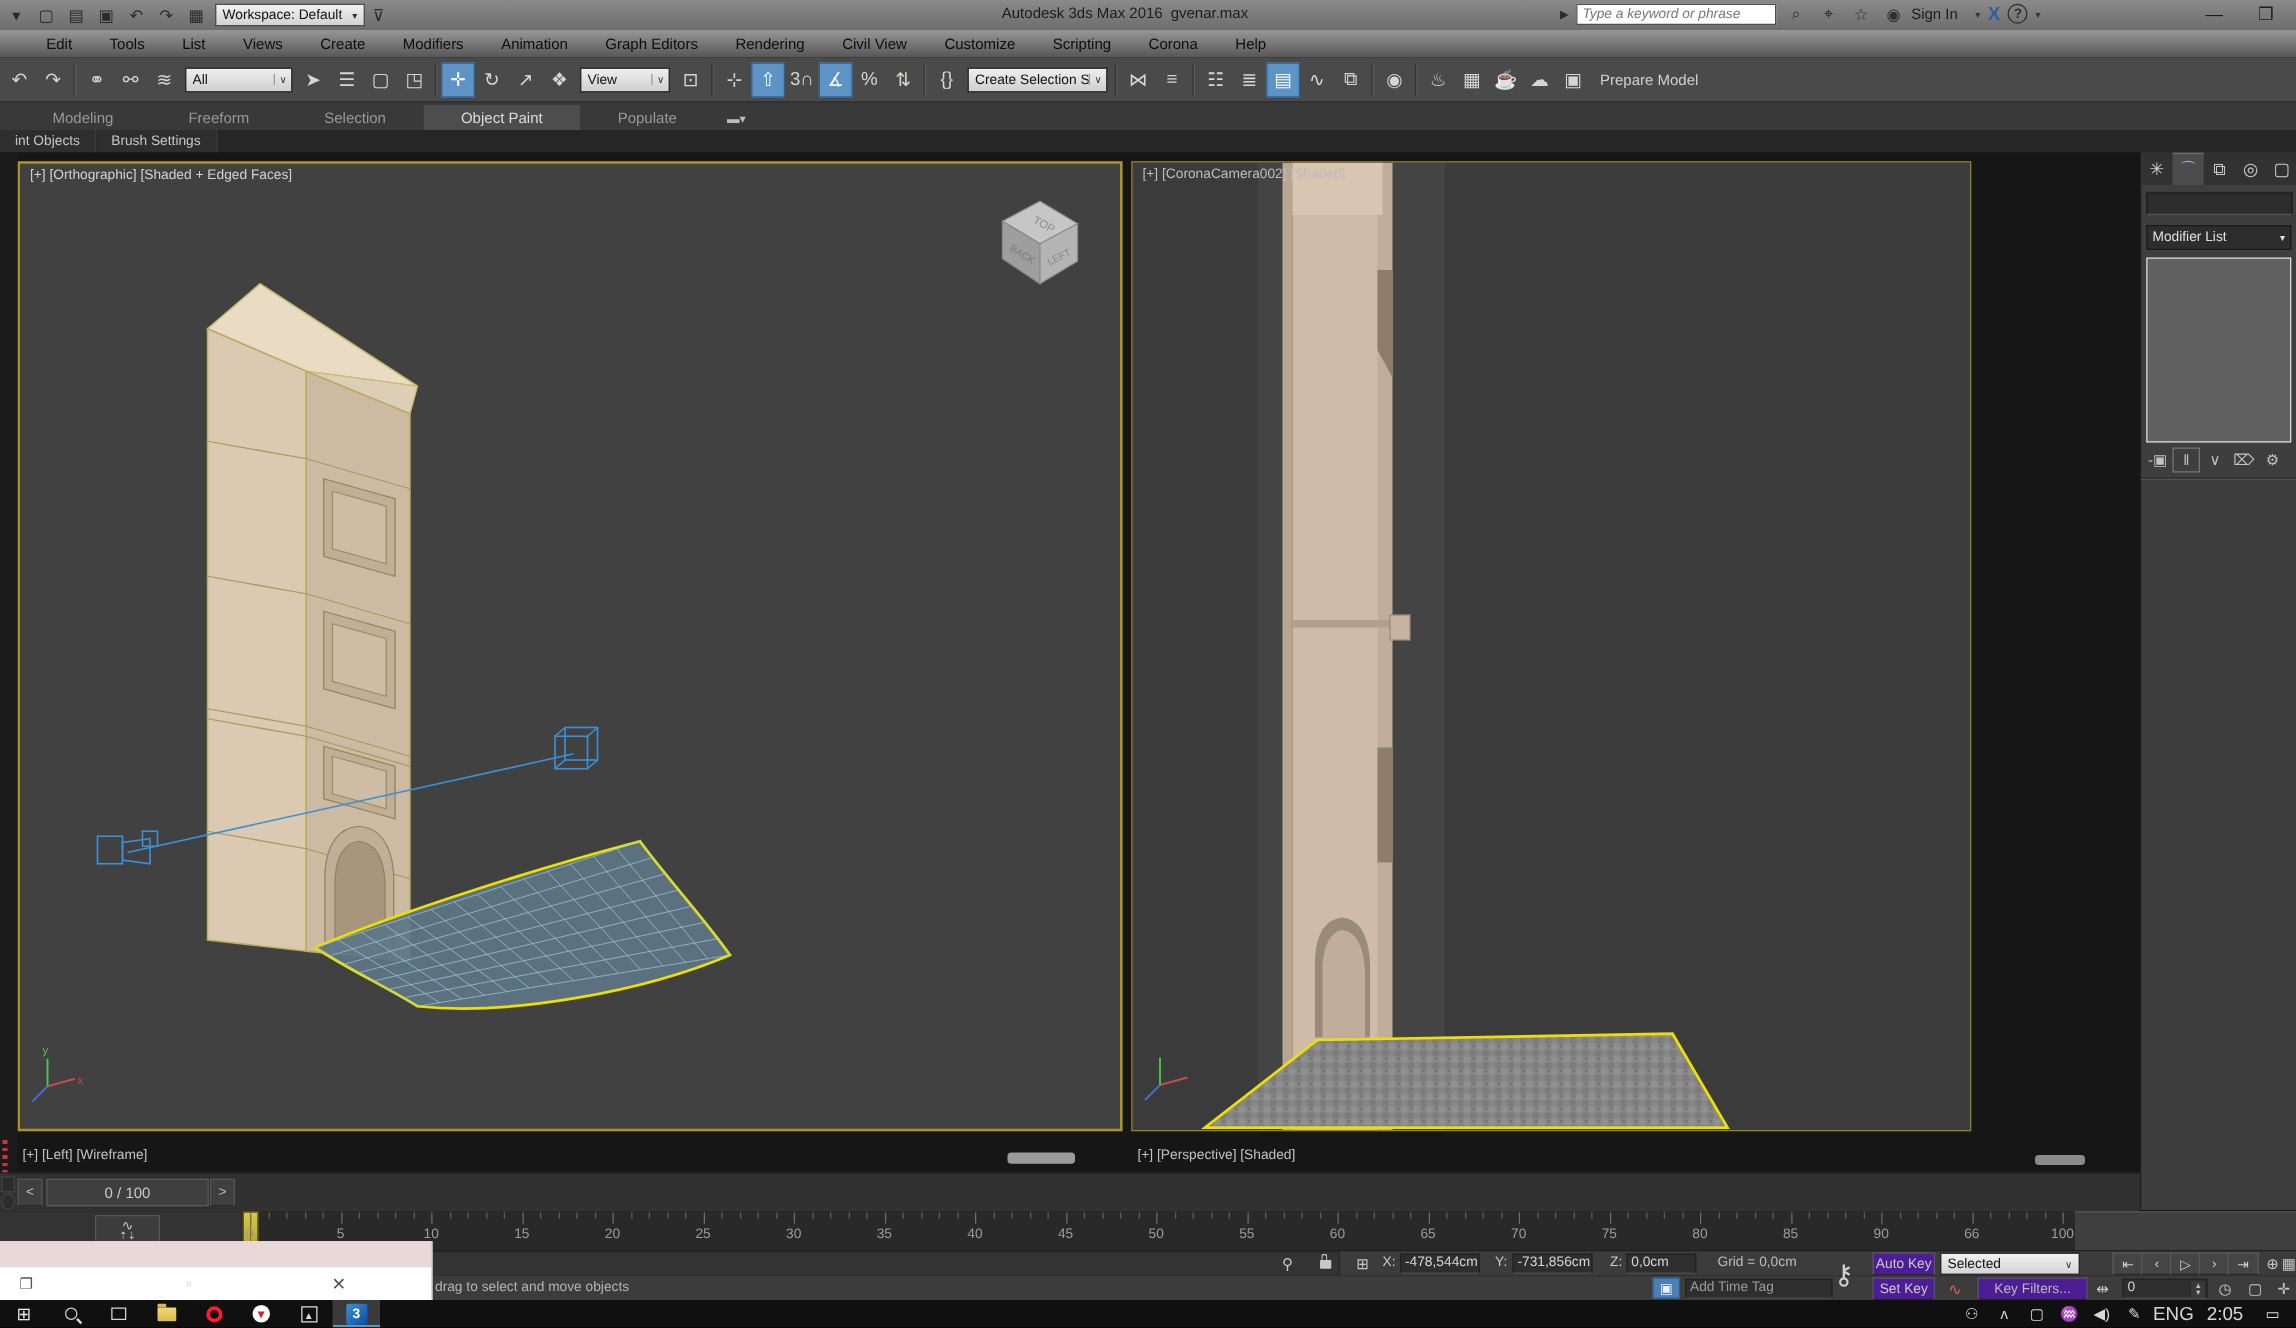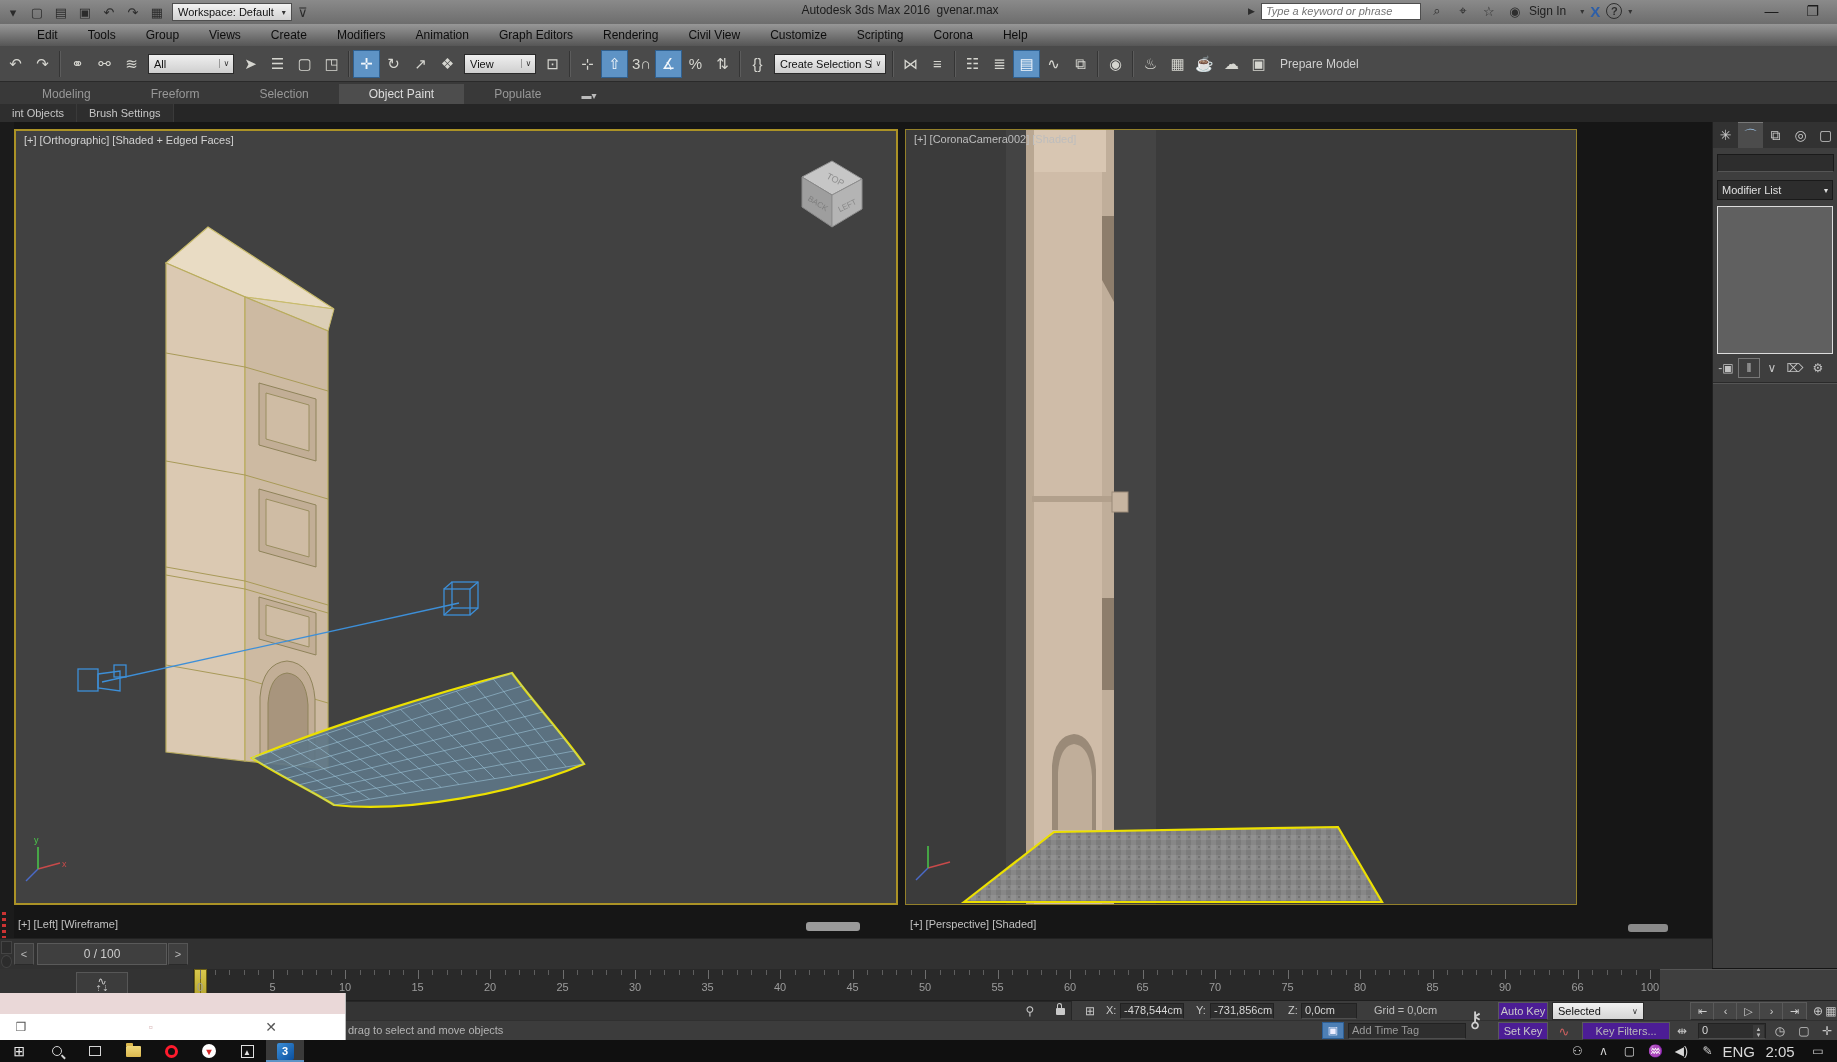--- a/index.html
+++ b/index.html
@@ -220,21 +220,21 @@
     </div>
     <div class="win-controls">
         <div class="win-btn">—</div>
         <div class="win-btn">❐</div>
       </div>
   </div>
 
   <div class="menubar">
       <div class="menu-item">Edit</div>
       <div class="menu-item">Tools</div>
-      <div class="menu-item">Group</div>
+      <div class="menu-item">List</div>
       <div class="menu-item">Views</div>
       <div class="menu-item">Create</div>
       <div class="menu-item">Modifiers</div>
       <div class="menu-item">Animation</div>
       <div class="menu-item">Graph Editors</div>
       <div class="menu-item">Rendering</div>
       <div class="menu-item">Civil View</div>
       <div class="menu-item">Customize</div>
       <div class="menu-item">Scripting</div>
       <div class="menu-item">Corona</div>
@@ -624,21 +624,21 @@
     </span>
     <span class="stat-icon" style="left:1078px;">⊞</span>
     <span class="stat-text" style="left:1106px;">X:</span>
     <div class="stat-field" style="left:1120px; width:64px;">-478,544cm</div>
     <span class="stat-text" style="left:1196px;">Y:</span>
     <div class="stat-field" style="left:1210px; width:64px;">-731,856cm</div>
     <span class="stat-text" style="left:1288px;">Z:</span>
     <div class="stat-field" style="left:1301px; width:56px;">0,0cm</div>
     <span class="stat-text" style="left:1374px; color:#bdbdbd;">Grid = 0,0cm</span>
     <div class="stat-btn" style="left:1498px; width:50px;">Auto Key</div>
-    <div class="light-dd" style="left:1552px; width:92px;">
+    <div class="light-dd" style="left:1552px; width:112px;">
       <span>Selected</span>
       <span class="arr">∨</span>
     </div>
     <div>
         <div class="pb-btn" style="left: 1690px;">⇤</div>
         <div class="pb-btn" style="left: 1713px;">‹</div>
         <div class="pb-btn" style="left: 1736px;">▷</div>
         <div class="pb-btn" style="left: 1759px;">›</div>
         <div class="pb-btn" style="left: 1782px;">⇥</div>
       </div>

